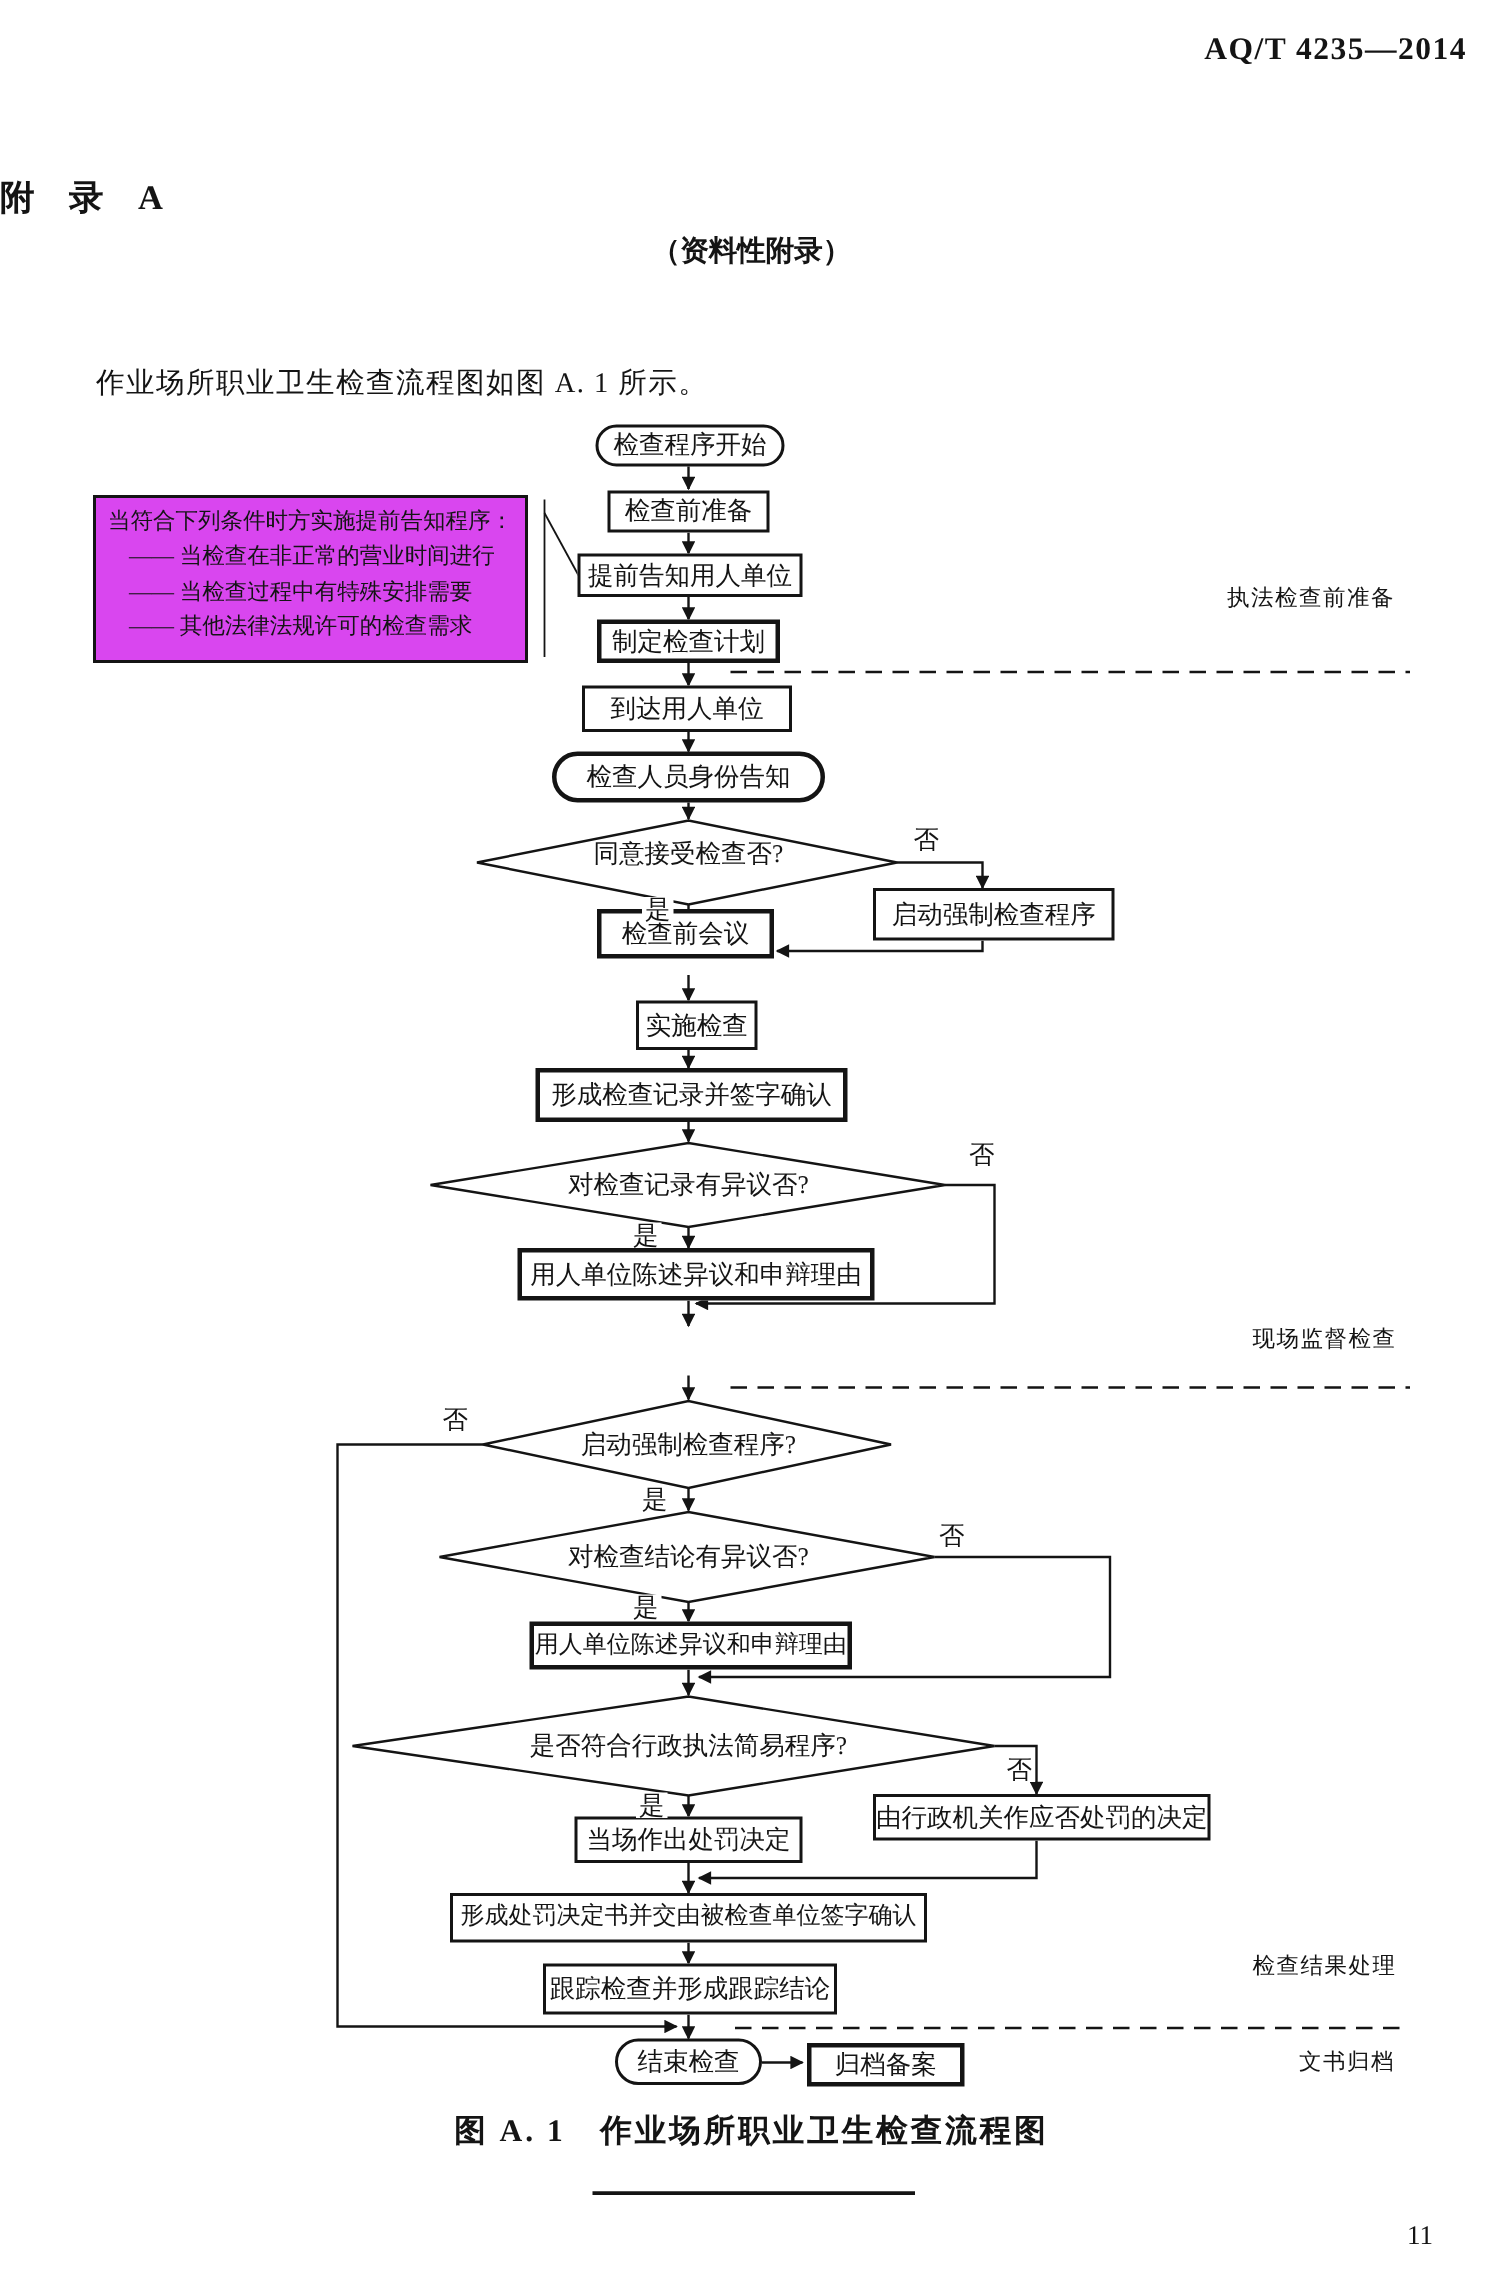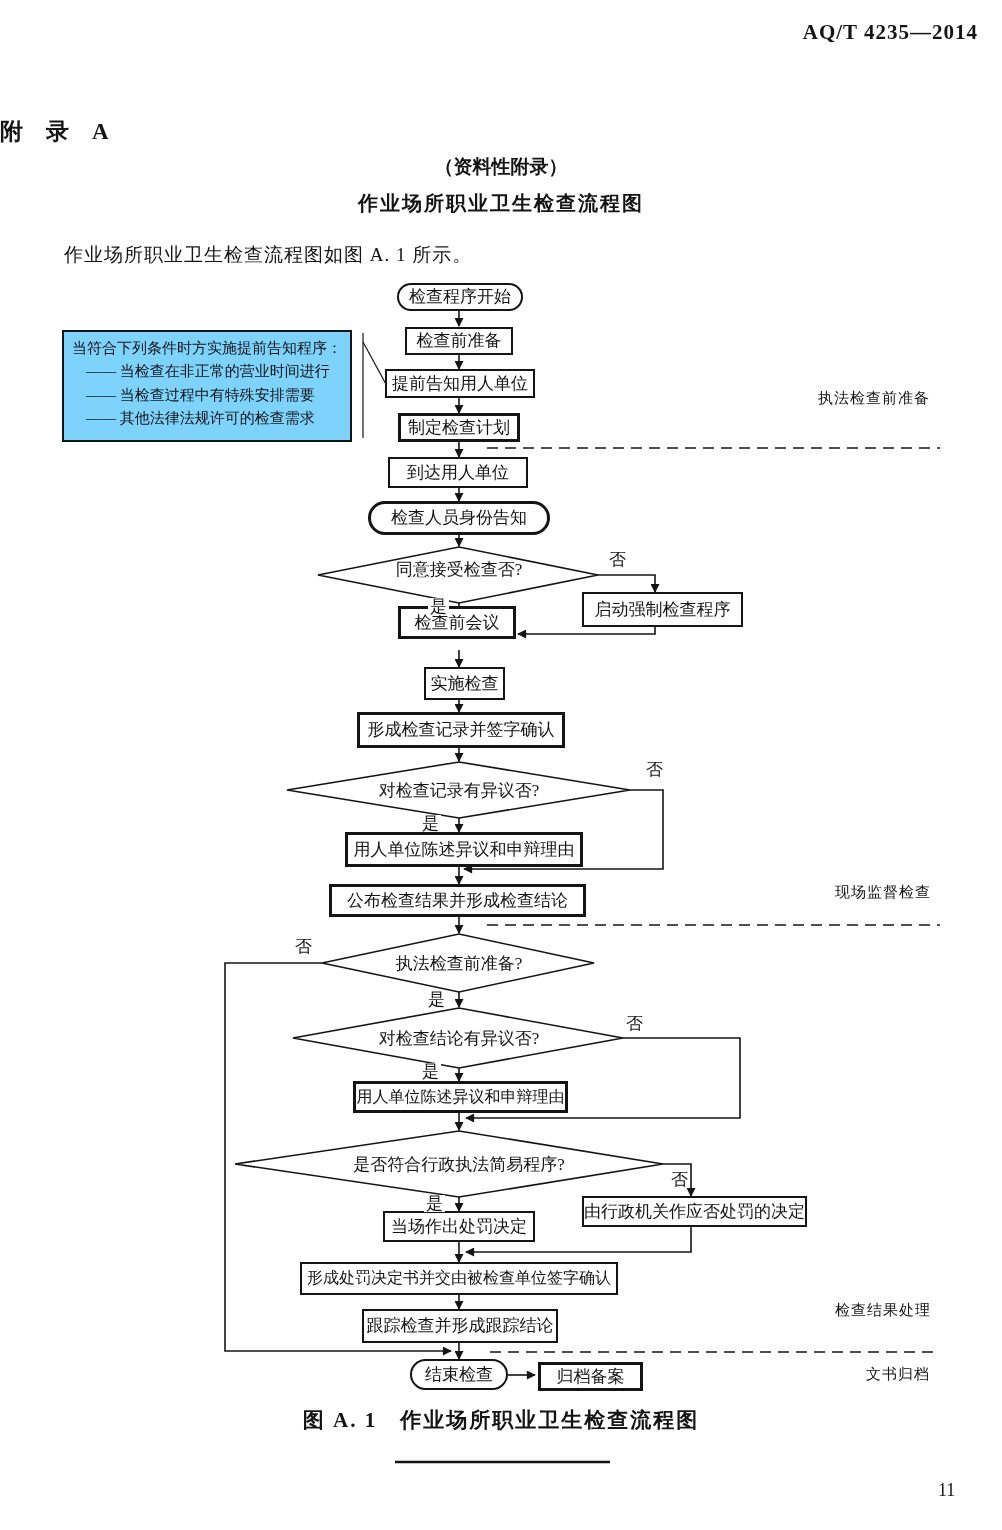--- a/index.html
+++ b/index.html
@@ -21,21 +21,21 @@
     background:#fff;border:2px solid #141414;box-sizing:border-box;
     font-size:17px;line-height:1.05;white-space:nowrap;text-align:center;
   }
   .hv{border-width:3px;}
   .round{border-radius:16px;}
   .sm{font-size:16px;}
   .dtext{position:absolute;z-index:2;transform:translate(-50%,-50%);font-size:17px;white-space:nowrap;}
   .blabel{position:absolute;z-index:3;font-size:17px;background:#fff;padding:0 2px;line-height:1;}
   .sect{position:absolute;z-index:2;font-size:15px;letter-spacing:1px;white-space:nowrap;}
   .note{
-    position:absolute;left:62px;top:330px;width:290px;height:112px;z-index:2;background:#7dd3fc;
+    position:absolute;left:62px;top:330px;width:290px;height:112px;z-index:2;background:#d946ef;
     border:2px solid #141414;box-sizing:border-box;padding:5px 6px 0 8px;font-size:15px;line-height:1.55;
   }
   .note .it{display:block;padding-left:14px;white-space:nowrap;}
 </style>
 </head>
 <body>
 
 <div class="page">
 
   <svg class="lines" width="1002" height="1530" viewBox="0 0 1002 1530">
@@ -93,21 +93,20 @@
         <path d="M490 1352 H940"></path>
       </g>
 
       <path d="M395 1462 H610" stroke-width="2.5"></path>
     </g>
   </svg>
 
   <div class="abs hdr">AQ/T 4235—2014</div>
   <div class="abs t1">附　录　A</div>
   <div class="abs t2">（资料性附录）</div>
-  <div class="abs t3">作业场所职业卫生检查流程图</div>
   <div class="abs intro">作业场所职业卫生检查流程图如图 A. 1 所示。</div>
   <div class="abs caption">图 A. 1　作业场所职业卫生检查流程图</div>
   <div class="abs pagenum">11</div>
 
   <div class="note">
     <span>当符合下列条件时方实施提前告知程序：</span>
     <span class="it">—— 当检查在非正常的营业时间进行</span>
     <span class="it">—— 当检查过程中有特殊安排需要</span>
     <span class="it">—— 其他法律法规许可的检查需求</span>
   </div>
@@ -116,32 +115,31 @@
   <div class="node" style="left:405px;top:327px;width:108px;height:28px;">检查前准备</div>
   <div class="node" style="left:385px;top:369px;width:150px;height:29px;">提前告知用人单位</div>
   <div class="node hv" style="left:398px;top:413px;width:122px;height:29px;">制定检查计划</div>
   <div class="node" style="left:388px;top:457px;width:140px;height:31px;">到达用人单位</div>
   <div class="node hv" style="left:368px;top:501px;width:182px;height:34px;border-radius:17px;">检查人员身份告知</div>
   <div class="node" style="left:582px;top:592px;width:161px;height:35px;">启动强制检查程序</div>
   <div class="node hv" style="left:398px;top:606px;width:118px;height:33px;">检查前会议</div>
   <div class="node" style="left:424px;top:667px;width:81px;height:33px;">实施检查</div>
   <div class="node hv" style="left:357px;top:712px;width:208px;height:36px;">形成检查记录并签字确认</div>
   <div class="node hv" style="left:345px;top:832px;width:238px;height:35px;">用人单位陈述异议和申辩理由</div>
-  <div class="node hv" style="left:329px;top:884px;width:257px;height:33px;">公布检查结果并形成检查结论</div>
   <div class="node hv sm" style="left:353px;top:1081px;width:215px;height:32px;">用人单位陈述异议和申辩理由</div>
   <div class="node" style="left:383px;top:1211px;width:152px;height:31px;">当场作出处罚决定</div>
   <div class="node" style="left:582px;top:1196px;width:225px;height:31px;">由行政机关作应否处罚的决定</div>
   <div class="node sm" style="left:300px;top:1262px;width:318px;height:33px;">形成处罚决定书并交由被检查单位签字确认</div>
   <div class="node" style="left:362px;top:1309px;width:196px;height:34px;">跟踪检查并形成跟踪结论</div>
   <div class="node round" style="left:410px;top:1359px;width:98px;height:31px;">结束检查</div>
   <div class="node hv" style="left:538px;top:1362px;width:105px;height:29px;">归档备案</div>
 
   <div class="dtext" style="left:459px;top:569px;">同意接受检查否?</div>
   <div class="dtext" style="left:459px;top:790px;">对检查记录有异议否?</div>
-  <div class="dtext" style="left:459px;top:963px;">执法检查前准备?</div>
+  <div class="dtext" style="left:459px;top:963px;">启动强制检查程序?</div>
   <div class="dtext" style="left:459px;top:1038px;">对检查结论有异议否?</div>
   <div class="dtext" style="left:459px;top:1164px;">是否符合行政执法简易程序?</div>
 
   <div class="blabel" style="left:607px;top:551px;">否</div>
   <div class="blabel" style="left:428px;top:598px;">是</div>
   <div class="blabel" style="left:644px;top:761px;">否</div>
   <div class="blabel" style="left:420px;top:815px;">是</div>
   <div class="blabel" style="left:293px;top:938px;">否</div>
   <div class="blabel" style="left:426px;top:991px;">是</div>
   <div class="blabel" style="left:624px;top:1015px;">否</div>

